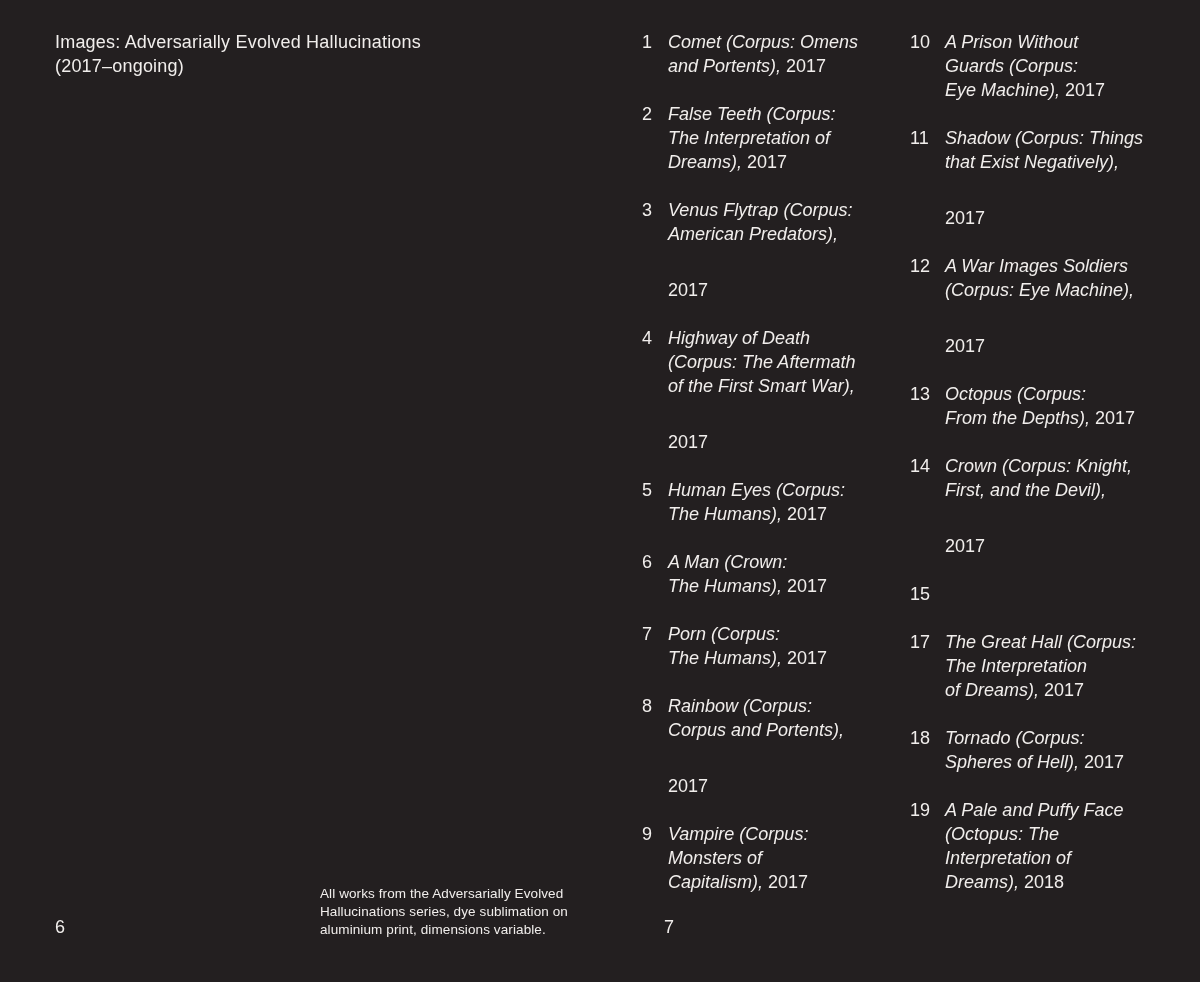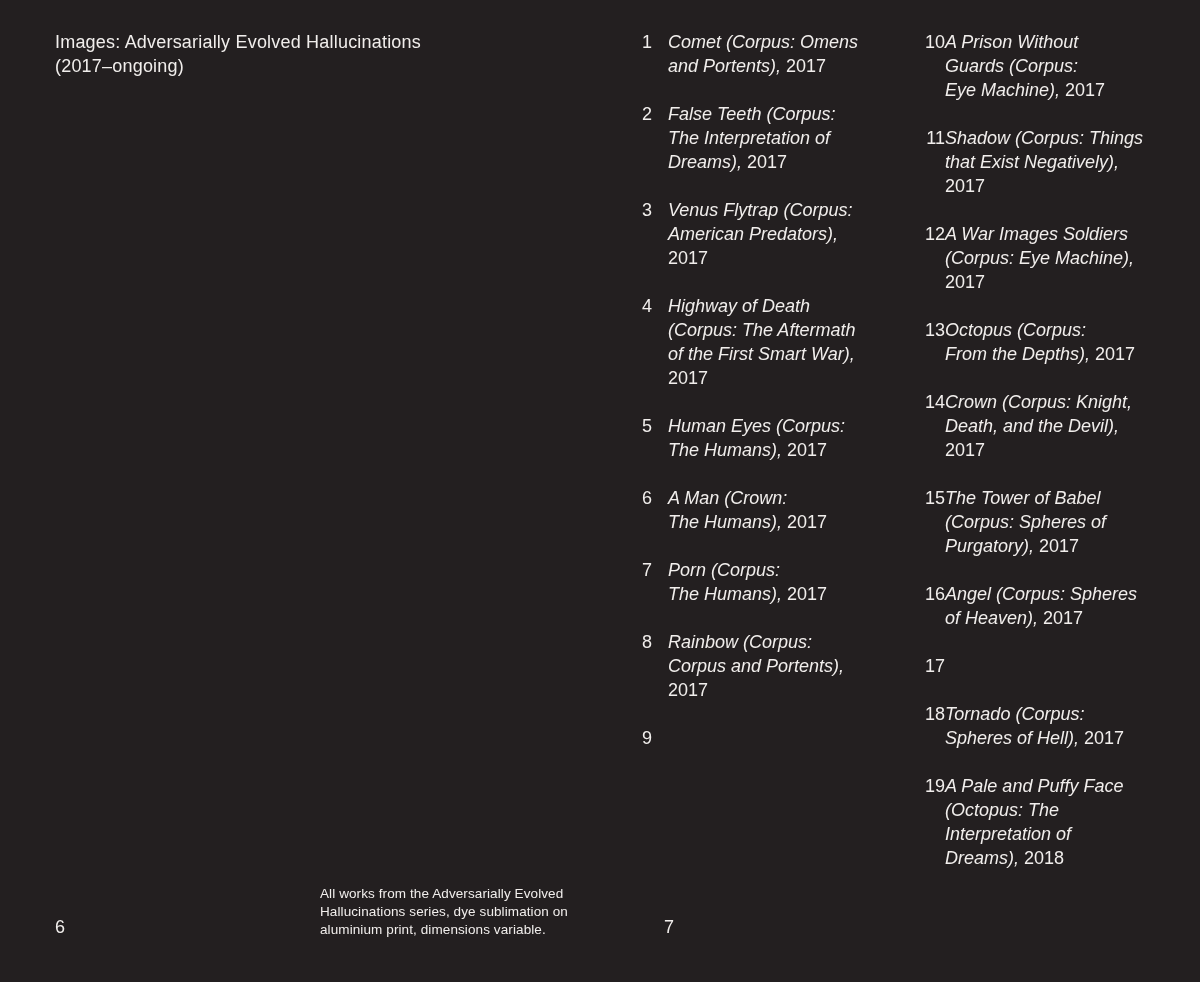--- a/index.html
+++ b/index.html
@@ -28,25 +28,25 @@
   .col-1 { left: 642px; width: 250px; }
   .col-2 { left: 910px; width: 280px; }
 
   .item { display: flex; align-items: flex-start; margin-bottom: 24px; }
   .item .num {
     flex: none;
     width: 26px;
     font-size: 18px;
     line-height: 24px;
   }
-  .col-2 .item .num { width: 35px; text-align: right; }
+  .col-2 .item .num { width: 35px; }
   .item .txt { font-size: 18px; line-height: 24px; }
   .item .line { white-space: nowrap; }
   .item .it { font-style: italic; }
-  .item .yr { font-style: normal; }
+  .item .yr { font-style: normal; margin-top: 32px; }
 
   .caption {
     position: absolute;
     left: 320px;
     top: 885px;
     font-size: 13.5px;
     line-height: 18px;
     letter-spacing: 0.1px;
   }
   .caption .cap-line { white-space: nowrap; }
@@ -126,20 +126,25 @@
       <div class="item">
         <div class="num">8</div>
         <div class="txt">
           <div class="line"><span class="it">Rainbow (Corpus:</span></div>
           <div class="line"><span class="it">Corpus and Portents),</span></div>
           <div class="line yr">2017</div>
         </div>
       </div>
       <div class="item">
         <div class="num">9</div>
+        <div class="txt">
+          <div class="line"><span class="it">Vampire (Corpus:</span></div>
+          <div class="line"><span class="it">Monsters of</span></div>
+          <div class="line"><span class="it">Capitalism),</span><span class="yr">&nbsp;2017</span></div>
+        </div>
       </div>
     </div>
   <div class="col col-2">
       <div class="item">
         <div class="num">10</div>
         <div class="txt">
           <div class="line"><span class="it">A Prison Without</span></div>
           <div class="line"><span class="it">Guards (Corpus:</span></div>
           <div class="line"><span class="it">Eye Machine),</span><span class="yr">&nbsp;2017</span></div>
         </div>
@@ -164,41 +169,34 @@
         <div class="num">13</div>
         <div class="txt">
           <div class="line"><span class="it">Octopus (Corpus:</span></div>
           <div class="line"><span class="it">From the Depths),</span><span class="yr">&nbsp;2017</span></div>
         </div>
       </div>
       <div class="item">
         <div class="num">14</div>
         <div class="txt">
           <div class="line"><span class="it">Crown (Corpus: Knight,</span></div>
-          <div class="line"><span class="it">Death, and the Devil),</span></div>
+          <div class="line"><span class="it">First, and the Devil),</span></div>
           <div class="line yr">2017</div>
         </div>
       </div>
       <div class="item">
         <div class="num">15</div>
-        <div class="txt">
-          <div class="line"><span class="it">The Tower of Babel</span></div>
-          <div class="line"><span class="it">(Corpus: Spheres of</span></div>
-          <div class="line"><span class="it">Purgatory),</span><span class="yr">&nbsp;2017</span></div>
-        </div>
-      </div>
-      <div class="item">
-        <div class="num">16</div>
-        <div class="txt">
-          <div class="line"><span class="it">Angel (Corpus: Spheres</span></div>
-          <div class="line"><span class="it">of Heaven),</span><span class="yr">&nbsp;2017</span></div>
-        </div>
       </div>
       <div class="item">
         <div class="num">17</div>
+        <div class="txt">
+          <div class="line"><span class="it">The Great Hall (Corpus:</span></div>
+          <div class="line"><span class="it">The Interpretation</span></div>
+          <div class="line"><span class="it">of Dreams),</span><span class="yr">&nbsp;2017</span></div>
+        </div>
       </div>
       <div class="item">
         <div class="num">18</div>
         <div class="txt">
           <div class="line"><span class="it">Tornado (Corpus:</span></div>
           <div class="line"><span class="it">Spheres of Hell),</span><span class="yr">&nbsp;2017</span></div>
         </div>
       </div>
       <div class="item">
         <div class="num">19</div>

